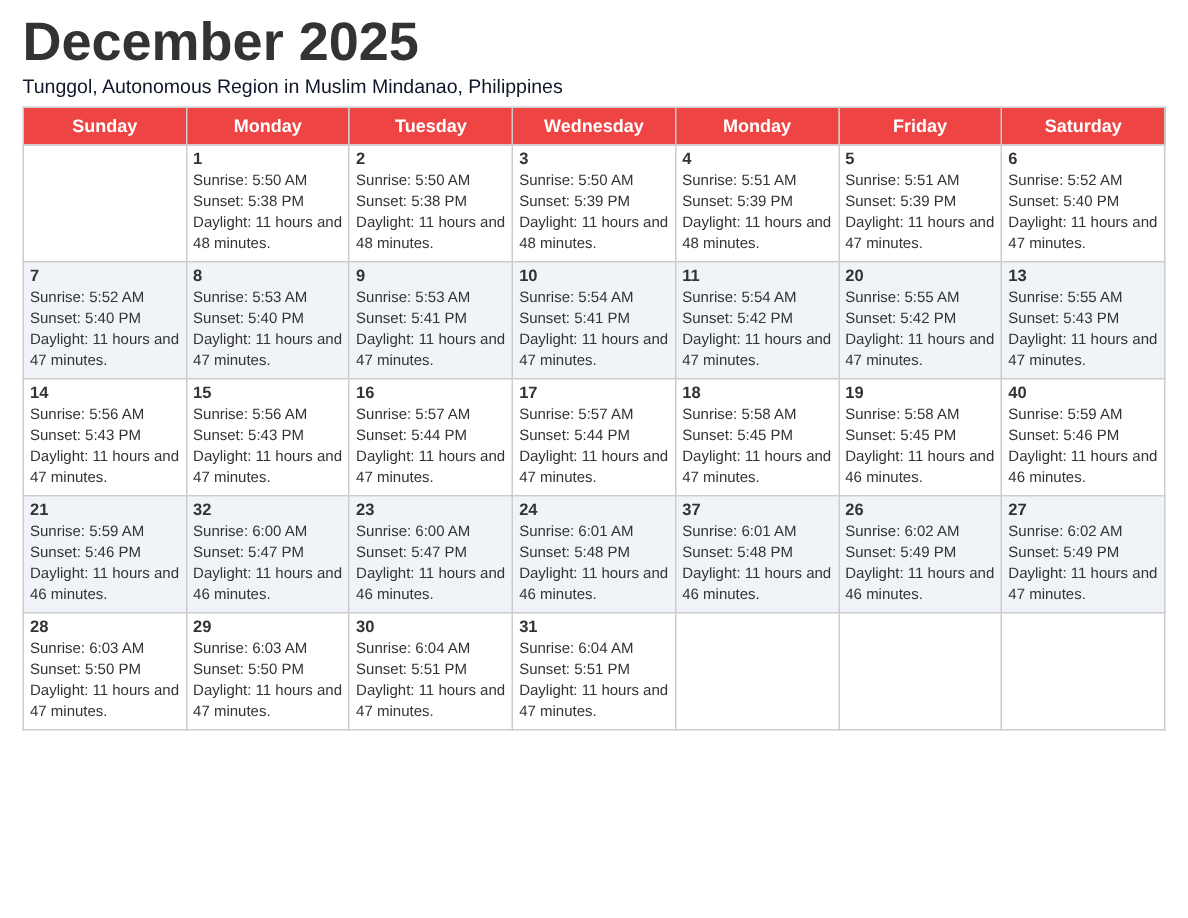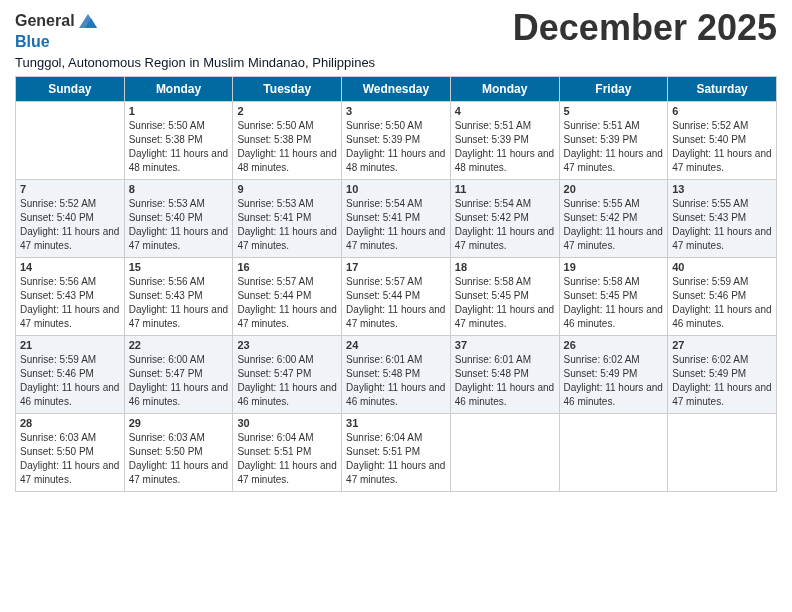--- a/index.html
+++ b/index.html
@@ -46,21 +46,21 @@
       color: #0f172a;
       margin-bottom: 6px;
       font-weight: normal;
     }
     table {
       width: 100%;
       border-collapse: collapse;
       table-layout: fixed;
     }
     thead tr th {
-      background-color: #0369a1;
+      background-color: #ef4444;
       color: #fff;
       font-size: 12px;
       font-weight: bold;
       text-align: center;
       padding: 5px 2px;
       border: 1px solid #ccc;
     }
     tbody tr td {
       border: 1px solid #ccc;
       vertical-align: top;
@@ -95,30 +95,20 @@
     }
     .logo-line1 {
       display: flex;
       align-items: center;
     }
   </style>
 </head>
 <body>
 
 <div class="header-area">
-  <div class="logo-wrapper">
-    <div class="logo-line1">
-      <span class="logo-text-general">General</span>
-      <svg class="logo-icon" viewBox="0 0 22 22">
-        <polygon points="2,18 11,4 20,18" fill="#2a74ba" opacity="0.85"></polygon>
-        <polygon points="8,18 14,8 20,18" fill="#2a74ba"></polygon>
-      </svg>
-    </div>
-    <span class="logo-text-blue">Blue</span>
-  </div>
   <div class="month-title">December 2025</div>
 </div>
 
 <div class="subtitle">Tunggol, Autonomous Region in Muslim Mindanao, Philippines</div>
 
 <table>
   <thead>
     <tr>
     <th>Sunday</th>
         <th>Monday</th>
@@ -300,21 +290,21 @@
       <tr>
         <td>
           <span class="day-number">21</span>
         <div class="day-info">
           <div>Sunrise: 5:59 AM</div>
           <div>Sunset: 5:46 PM</div>
           <div>Daylight: 11 hours and 46 minutes.</div>
         </div>
         </td>
         <td>
-          <span class="day-number">22</span>
+          <span class="day-number">32</span>
         <div class="day-info">
           <div>Sunrise: 6:00 AM</div>
           <div>Sunset: 5:47 PM</div>
           <div>Daylight: 11 hours and 46 minutes.</div>
         </div>
         </td>
         <td>
           <span class="day-number">23</span>
         <div class="day-info">
           <div>Sunrise: 6:00 AM</div>

